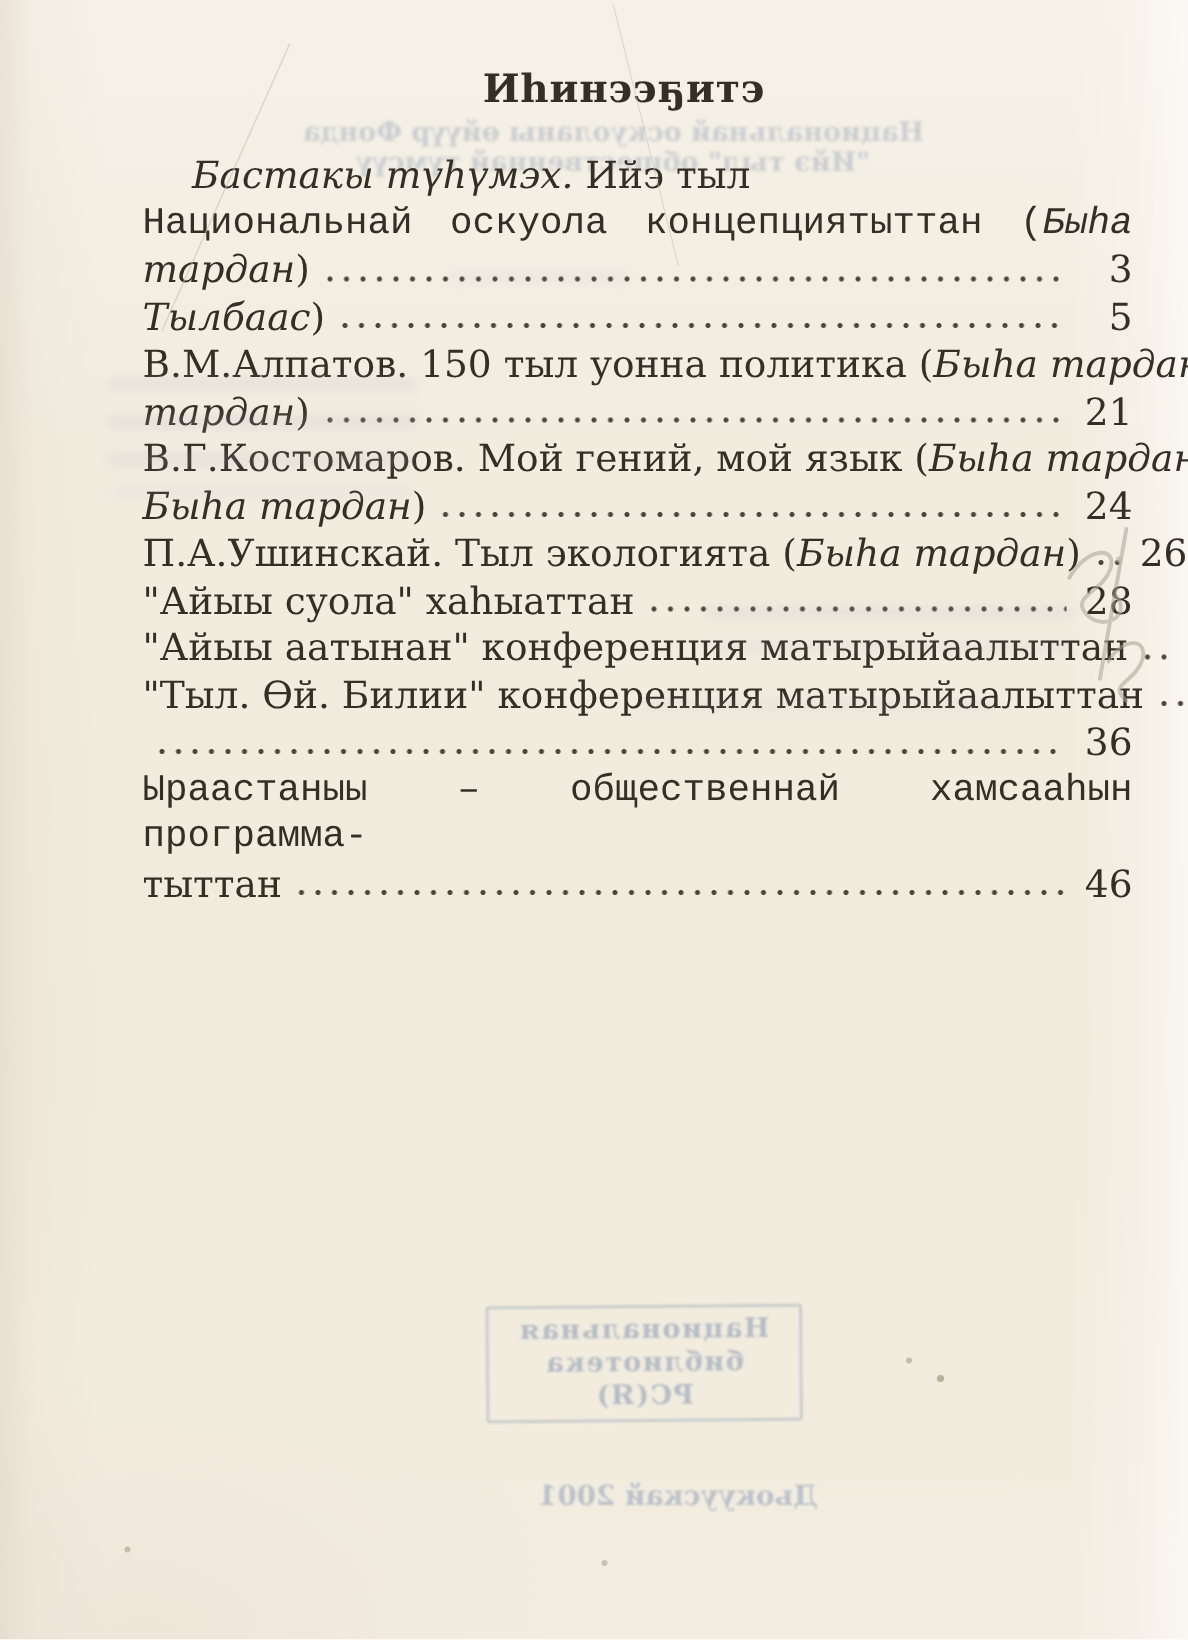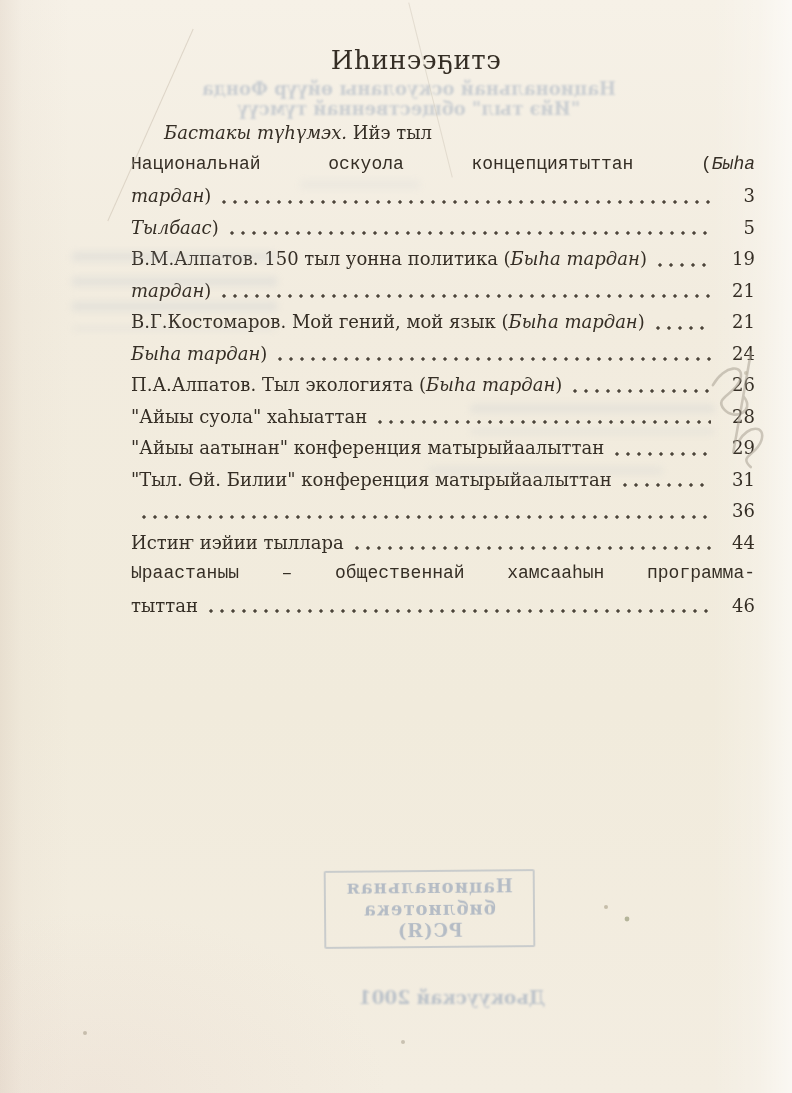--- a/index.html
+++ b/index.html
@@ -11,25 +11,25 @@
       radial-gradient(420px 260px at 12% 100%, rgba(216,186,175,.14), rgba(0,0,0,0) 70%),
       linear-gradient(90deg, rgba(199,178,162,.22) 0px, rgba(199,178,162,.06) 22px, rgba(0,0,0,0) 70px),
       linear-gradient(270deg, rgba(255,255,255,.6) 0px, rgba(255,255,255,.22) 34px, rgba(0,0,0,0) 80px),
       linear-gradient(180deg,#f6f1e7 0%,#f2ecdf 28%,#f1ebdc 65%,#f3edE1 100%);
   }
   .page *{box-sizing:border-box;}
 
   
   .title{
     position:absolute; top:45px; left:80px; right:40px;
-    text-align:center; font-size:26px; font-weight:normal; letter-spacing:.5px;
+    text-align:center; font-size:26px; font-weight:bold; letter-spacing:.5px;
   }
   .toc{
-    position:absolute; left:95px; right:37px; top:117px;
-    font-size:18px; line-height:31.5px;margin-left:36px;
+    position:absolute; left:95px; right:37px; top:101px;
+    font-size:25px; line-height:31.5px;
   }
   .line{display:flex; align-items:baseline; white-space:pre;}
   .line.justify{display:block; text-align:justify; text-align-last:justify; white-space:normal;font-family:Liberation Mono, monospace;}
   .line.heading{display:block; padding-left:33px; white-space:pre;}
   .i{font-style:italic;}
   .leader{
     flex:1 1 auto; min-width:18px; align-self:stretch; margin:0 4px 0 9px;
     background-image:radial-gradient(circle at 2px 50%, rgba(53,45,35,.88) 1.35px, rgba(53,45,35,0) 2px);
     background-size:11px 6px; background-repeat:repeat-x;
     background-position:left 2px bottom 7px;
@@ -104,32 +104,31 @@
     <div class="line"><span>В.М.Алпатов. 150 тыл уонна политика (</span><span class="i">Быһа тардан</span><span>)</span><span class="leader"></span><span class="pagenum">19</span></div>
 
 
     <div class="line"><span class="i">тардан</span><span>)</span><span class="leader"></span><span class="pagenum">21</span></div>
 
     <div class="line"><span>В.Г.Костомаров. Мой гений, мой язык (</span><span class="i">Быһа тардан</span><span>)</span><span class="leader"></span><span class="pagenum">21</span></div>
 
     <div class="line"><span class="i">Быһа тардан</span><span>)</span><span class="leader"></span><span class="pagenum">24</span></div>
 
 
-    <div class="line"><span>П.А.Алпатов. Тыл экологията (</span><span class="i">Быһа тардан</span><span>)</span><span class="leader"></span><span class="pagenum">26</span></div>
+    <div class="line"><span>П.А.Ушинскай. Тыл экологията (</span><span class="i">Быһа тардан</span><span>)</span><span class="leader"></span><span class="pagenum">26</span></div>
 
     <div class="line"><span>"Айыы суола" хаһыаттан</span><span class="leader"></span><span class="pagenum">28</span></div>
 
     <div class="line"><span>"Айыы аатынан" конференция матырыйаалыттан</span><span class="leader"></span><span class="pagenum">29</span></div>
 
     <div class="line"><span>"Тыл. Өй. Билии" конференция матырыйаалыттан</span><span class="leader"></span><span class="pagenum">31</span></div>
 
     <div class="line"><span class="leader"></span><span class="pagenum">36</span></div>
 
 
-    <div class="line"><span>Истиҥ иэйии тыллара</span><span class="leader"></span><span class="pagenum">44</span></div>
 
     <div class="line justify"><span>Ыраастаныы – общественнай хамсааһын программа-</span></div>
 
     <div class="line"><span>тыттан</span><span class="leader"></span><span class="pagenum">46</span></div>
 
   </div>
 
   <div class="smudge s1 mirror"></div>
   <div class="smudge s2 mirror"></div>
   <div class="smudge s3 mirror"></div>

